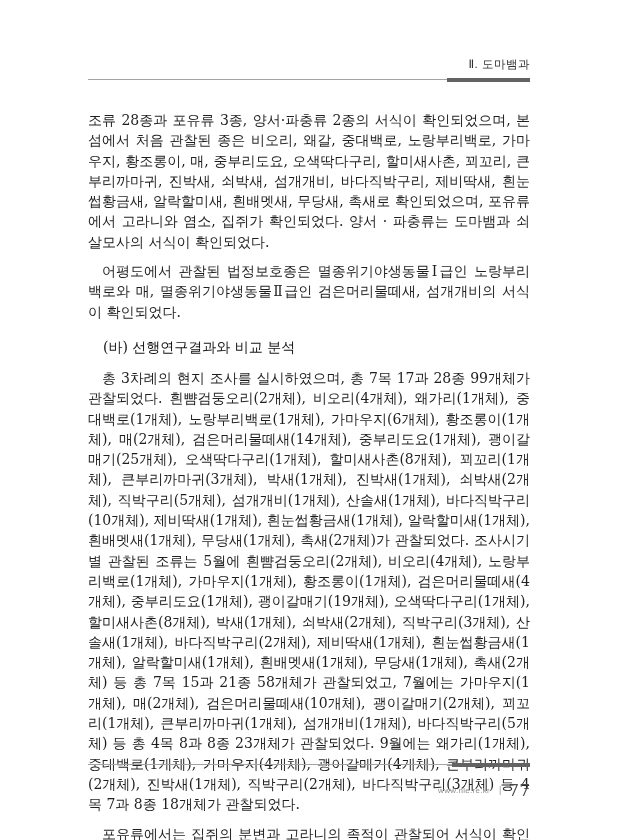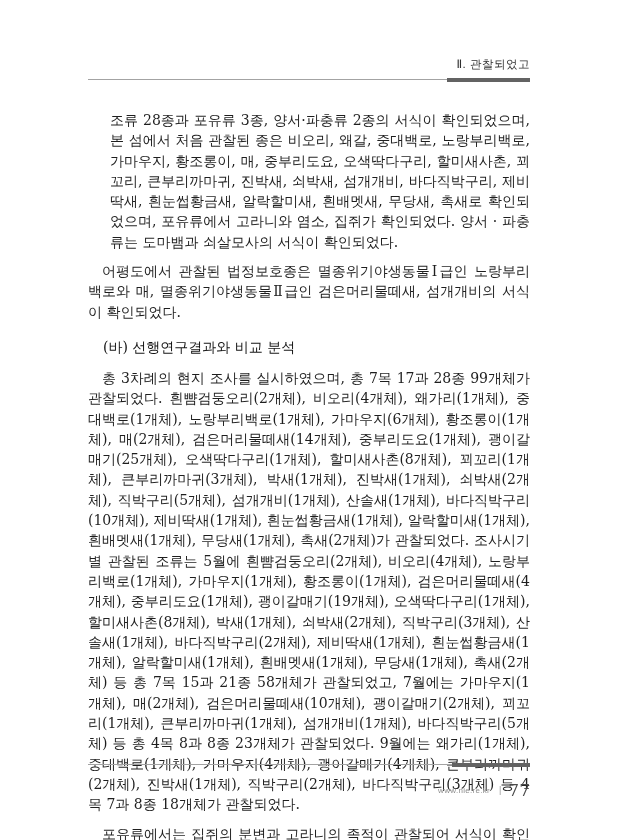--- a/index.html
+++ b/index.html
@@ -63,21 +63,20 @@
     line-height: 20.3px;
     text-align: justify;
     word-break: break-all;
   }
   .para {
     margin: 0 0 9px 0;
     text-indent: 14px;
   }
   .para.no-indent {
     text-indent: 0;
-    margin-left: 22px;
   }
   .subheading {
     margin: 15px 0 11px 0;
     padding-left: 15px;
     font-size: 14px;
     font-weight: normal;
     color: #111111;
     text-align: left;
     line-height: 20px;
   }
@@ -132,21 +131,21 @@
     font-size: 17px;
     color: #4a4a4a;
   }
 </style>
 </head>
 <body>
 
 <div class="page">
 
   <div class="header">
-    <div class="header-label">Ⅱ. 관찰되었고</div>
+    <div class="header-label">Ⅱ. 도마뱀과</div>
     <div class="rule">
       <span class="thin-line"></span>
       <span class="thick-seg"></span>
     </div>
   </div>
 
   <div class="body-area">
     <p class="para no-indent">조류 28종과 포유류 3종, 양서·파충류 2종의 서식이 확인되었으며, 본 섬에서 처음 관찰된 종은 비오리, 왜갈, 중대백로, 노랑부리백로, 가마우지, 황조롱이, 매, 중부리도요, 오색딱다구리, 할미새사촌, 꾀꼬리, 큰부리까마귀, 진박새, 쇠박새, 섬개개비, 바다직박구리, 제비딱새, 흰눈썹황금새, 알락할미새, 흰배멧새, 무당새, 촉새로 확인되었으며, 포유류에서 고라니와 염소, 집쥐가 확인되었다. 양서 · 파충류는 도마뱀과 쇠살모사의 서식이 확인되었다.</p>
     <p class="para">어평도에서 관찰된 법정보호종은 멸종위기야생동물Ⅰ급인 노랑부리백로와 매, 멸종위기야생동물Ⅱ급인 검은머리물떼새, 섬개개비의 서식이 확인되었다.</p>
     <h3 class="subheading">(바) 선행연구결과와 비교 분석</h3>

